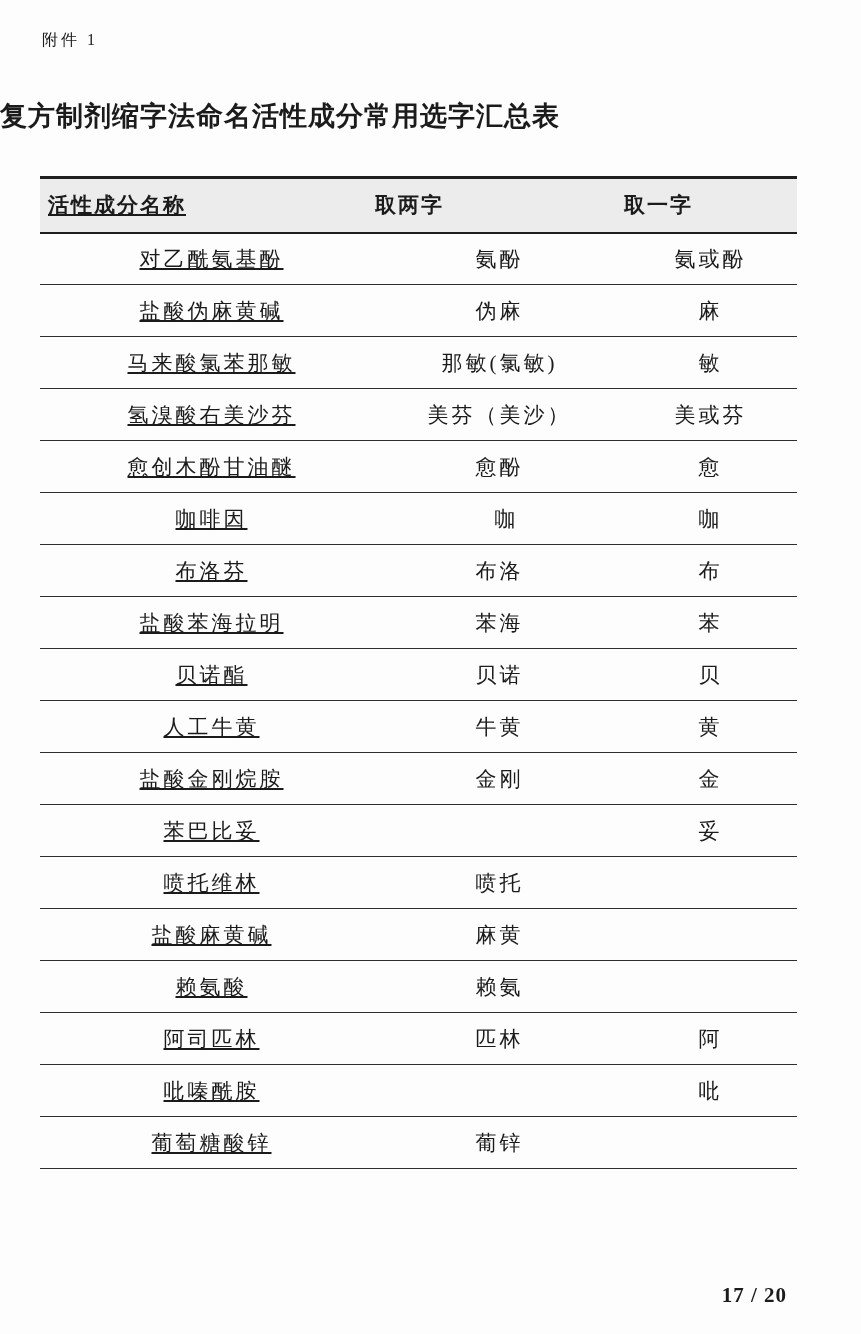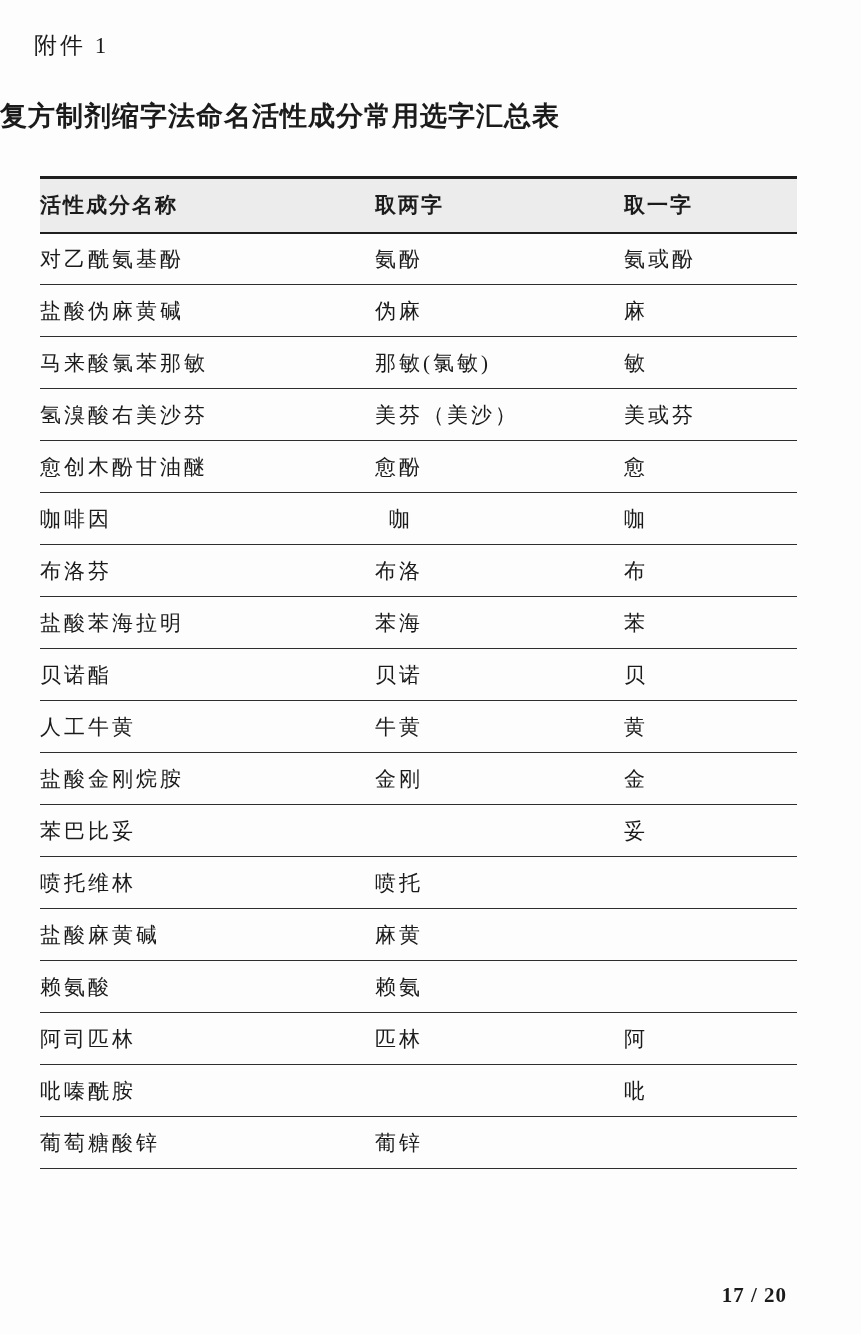--- a/index.html
+++ b/index.html
@@ -7,23 +7,23 @@
     width: 861px;
     height: 1334px;
     background: #fdfdfd;
     position: relative;
     font-family: "Liberation Serif", "DejaVu Serif", serif;
     color: #1b1b1b;
     overflow: hidden;
   }
   .attachment {
     position: absolute;
-    left: 34px;
+    left: 42px;
     top: 30px;
-    font-size: 23px;
+    font-size: 16px;
     letter-spacing: 3px;
   }
   .title {
     position: absolute;
     left: 0;
     right: 0;
     top: 98px;
     margin: 0;
     text-align: left;
     font-size: 27px;
@@ -47,32 +47,33 @@
     height: 55px;
   }
   thead tr { border-bottom: 2px solid #1f1f1f; }
   th {
     text-align: left;
     font-size: 21px;
     font-weight: bold;
     letter-spacing: 2px;
     padding: 0;
   }
-  th.first, td.first { padding-left: 0; }
+  th.first, td.first { padding-left: 8px; text-decoration: underline; }
   tbody tr {
     height: 52px;
     border-bottom: 1.5px solid #2e2e2e;
   }
   td {
     font-size: 21px;
     letter-spacing: 3px;
     vertical-align: middle;
     padding: 0;
     white-space: nowrap;
     overflow: hidden;
+    text-align: center;
   }
   td.ind { padding-left: 14px; }
   .footer {
     position: absolute;
     right: 74px;
     bottom: 26px;
     font-size: 21px;
     font-weight: bold;
     letter-spacing: 1px;
   }

